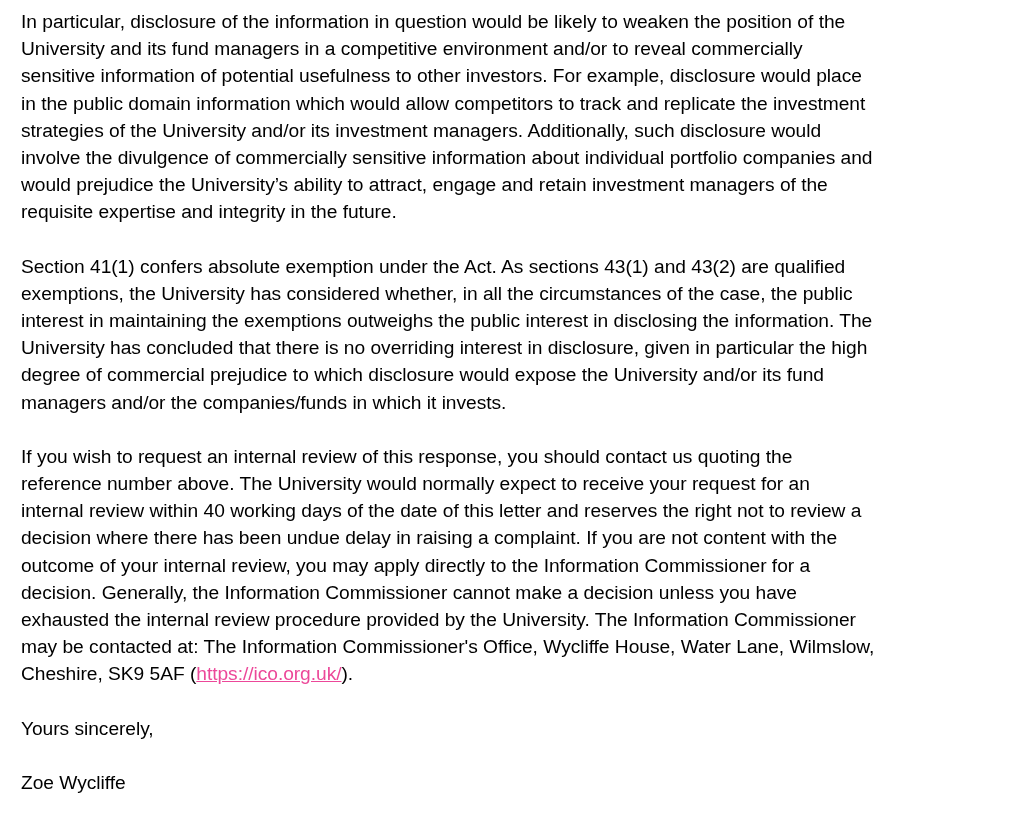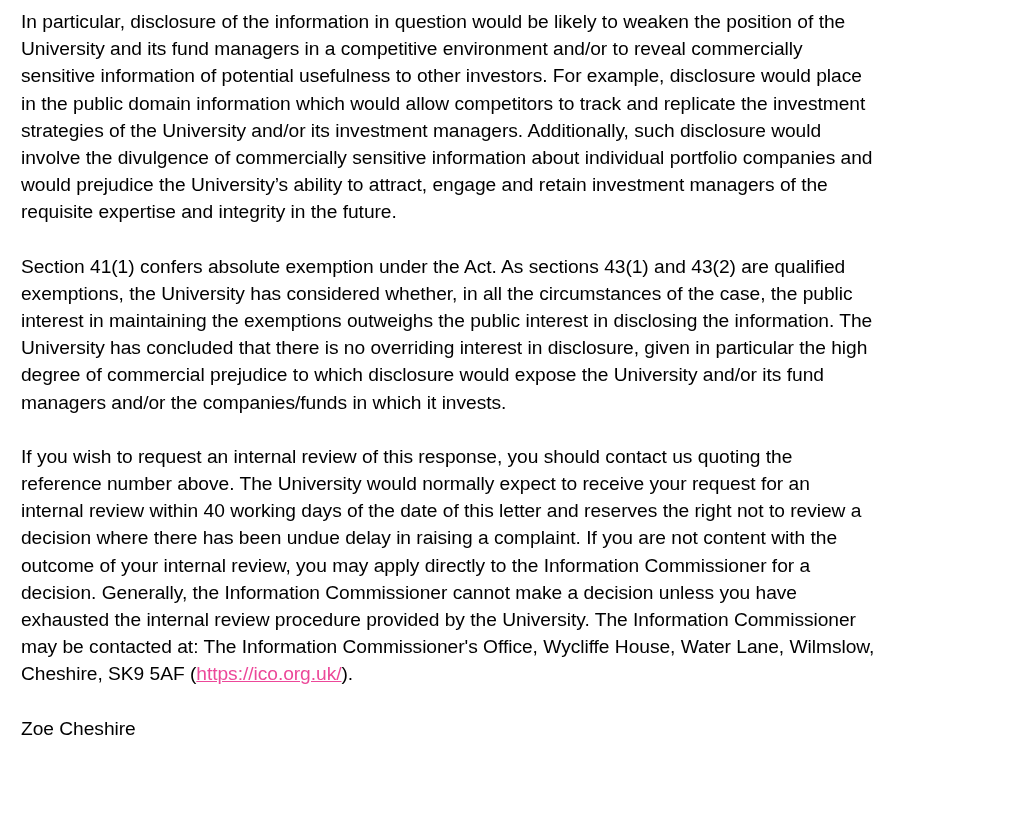--- a/index.html
+++ b/index.html
@@ -61,17 +61,18 @@
 
 <div class="page">
   <div class="letter-body">
 
     <p class="para">In particular, disclosure of the information in question would be likely to weaken the position of the University and its fund managers in a competitive environment and/or to reveal commercially sensitive information of potential usefulness to other investors. For example, disclosure would place in the public domain information which would allow competitors to track and replicate the investment strategies of the University and/or its investment managers. Additionally, such disclosure would involve the divulgence of commercially sensitive information about individual portfolio companies and would prejudice the University’s ability to attract, engage and retain investment managers of the requisite expertise and integrity in the future.</p>
 
     <p class="para">Section 41(1) confers absolute exemption under the Act. As sections 43(1) and 43(2) are qualified exemptions, the University has considered whether, in all the circumstances of the case, the public interest in maintaining the exemptions outweighs the public interest in disclosing the information. The University has concluded that there is no overriding interest in disclosure, given in particular the high degree of commercial prejudice to which disclosure would expose the University and/or its fund managers and/or the companies/funds in which it invests.</p>
 
     <p class="para"><span>If you wish to request an internal review of this response, you should contact us quoting the reference number above. The University would normally expect to receive your request for an internal review within 40 working days of the date of this letter and reserves the right not to review a decision where there has been undue delay in raising a complaint. If you are not content with the outcome of your internal review, you may apply directly to the Information Commissioner for a decision. Generally, the Information Commissioner cannot make a decision unless you have exhausted the internal review procedure provided by the University. The Information Commissioner may be contacted at: The Information Commissioner's Office, Wycliffe House, Water Lane, Wilmslow, Cheshire, SK9 5AF (</span><a class="external-link" href="#">https://ico.org.uk/</a><span class="punct">).</span></p>
 
+    <p class="signoff">Yours sincerely,</p>
 
-    <p class="signature-name">Zoe Cheshire</p>
+    <p class="signature-name">Zoe Wycliffe</p>
 
   </div>
 </div>
 
 </body></html>

